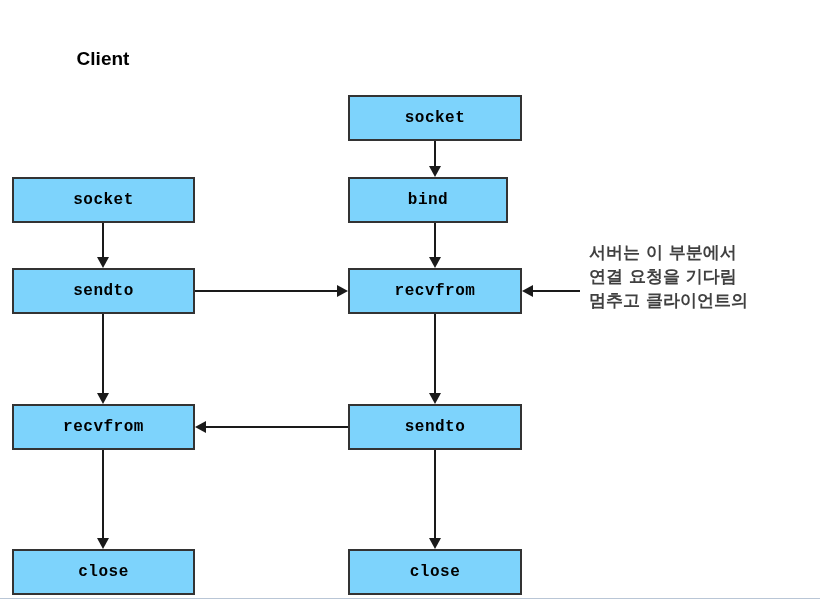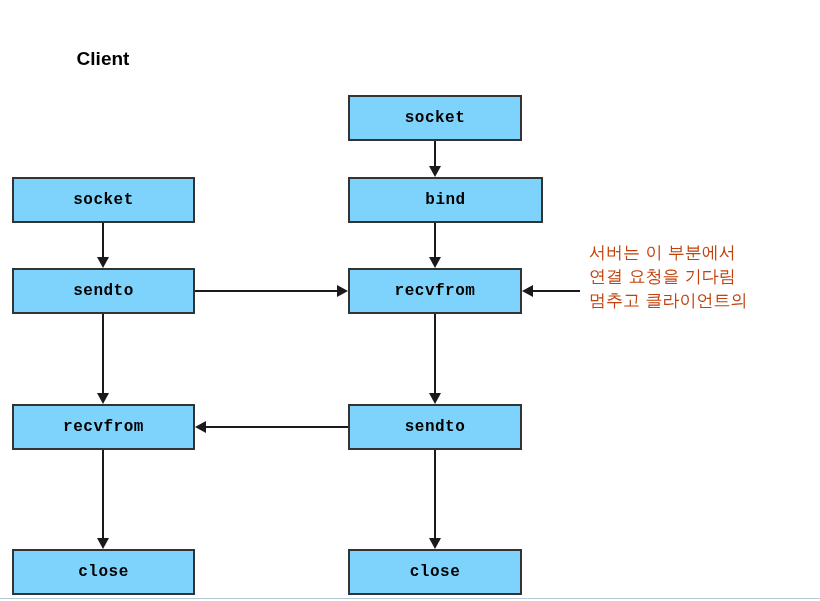--- a/index.html
+++ b/index.html
@@ -77,22 +77,23 @@
     border-top: 6px solid transparent;
     border-bottom: 6px solid transparent;
     border-right: 11px solid #1a1a1a;
   }
   
   .annotation {
     position: absolute;
     font-family: "DejaVu Sans", "Liberation Sans", sans-serif;
     font-size: 17px;
     line-height: 24px;
-    color: #c2410c;
+    color: #404040;
     white-space: nowrap;
+    font-weight: bold;
   }
   .annotation div { white-space: nowrap; }
   
   .page-rule {
     position: absolute;
     left: 0;
     width: 820px;
     height: 1px;
     background: #b9c6d6;
   }
@@ -103,21 +104,21 @@
 <div id="canvas">
 
   <div class="col-title" style="left:43px; top:12px; width:120px;margin-top:37px;">Client</div>
 
 
   <div class="node" style="left:348px; top:95px; width:174px; height:46px;">socket</div>
 
   <div class="vline" style="left:434px; top:141px; height:25px;"></div>
   <div class="arrow-down" style="left:429px; top:166px;"></div>
 
-  <div class="node" style="left:348px; top:177px; width:195px; height:46px;">bind</div>
+  <div class="node" style="left:348px; top:177px; width:160px; height:46px;">bind</div>
 
   <div class="vline" style="left:434px; top:223px; height:34px;"></div>
   <div class="arrow-down" style="left:429px; top:257px;"></div>
 
   <div class="node" style="left:348px; top:268px; width:174px; height:46px;">recvfrom</div>
 
   <div class="vline" style="left:434px; top:314px; height:79px;"></div>
   <div class="arrow-down" style="left:429px; top:393px;"></div>
 
   <div class="node" style="left:348px; top:404px; width:174px; height:46px;">sendto</div>

